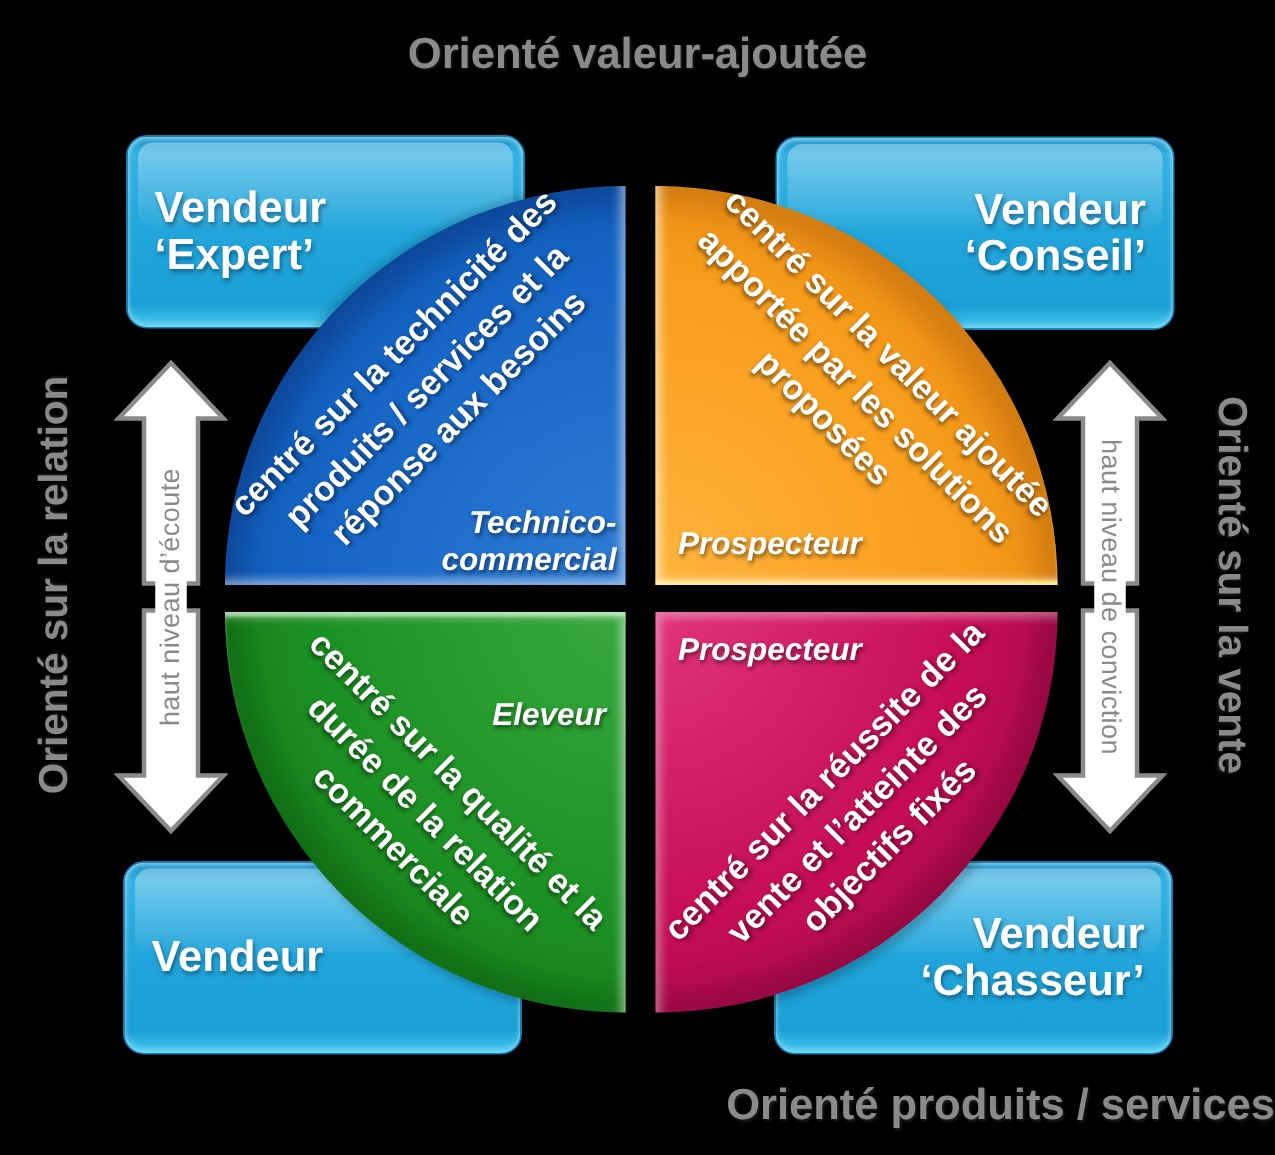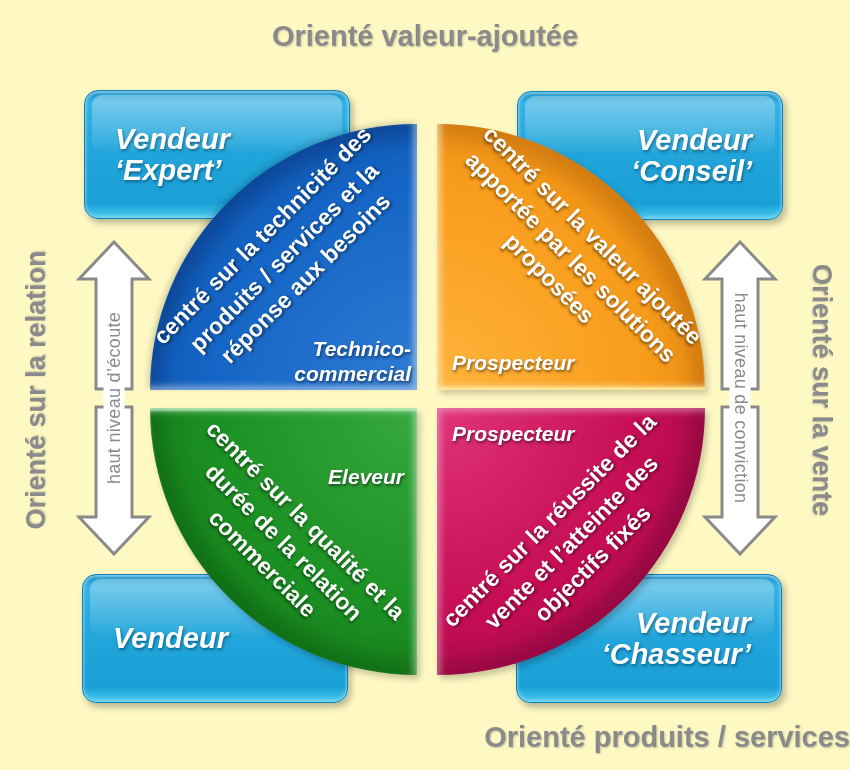--- a/index.html
+++ b/index.html
@@ -1,17 +1,17 @@
 <!DOCTYPE html>
 <html style="--blue: #1565c6; --orange: #f89c1b; --green: #1b9022; --magenta: #c50d55; --box: #1a9fd6; --gray: #8a8a8a;"><head>
 <meta charset="utf-8">
 <style>
   html,body{margin:0;padding:0;background:#fff;}
   .stage{
-    position:relative;width:850px;height:770px;background:#fef9c3;
+    position:relative;width:850px;height:770px;background:#000000;
     font-family:"Liberation Sans",sans-serif;overflow:hidden;
   }
   
   .axis-title{
     position:absolute;font-weight:bold;color:var(--gray,#8a8a8a);
     text-shadow:1px 1px 2px rgba(90,90,90,.35);white-space:nowrap;
   }
   .title-top{left:0;width:100%;text-align:center;top:20px;font-size:29px;}
   .title-bottom{left:0;width:100%;text-align:right;top:721px;font-size:29px;}
   .title-left{left:36px;top:390px;transform:translate(-50%,-50%) rotate(-90deg);font-size:27px;}
@@ -33,21 +33,21 @@
   
   .cbox{
     position:absolute;width:264px;height:127px;border-radius:14px;
     background:linear-gradient(180deg,#0f8ec7 0%,#36b2e3 9%,#22a6db 45%,var(--box,#1a9fd6) 88%,#45c9ef 100%);
     border:1px solid #0b84bb;
     box-shadow:3px 4px 7px rgba(0,0,0,.28), inset 0 2px 3px rgba(255,255,255,.5), inset 0 -2px 4px rgba(255,255,255,.35);
     color:#fff;font-weight:bold;font-size:29px;line-height:1.06;
     text-shadow:1px 2px 3px rgba(0,40,70,.5);
     display:flex;flex-direction:column;justify-content:center;
   }
-  .cbox .l{padding:0 30px;position:relative;z-index:2;font-style:italic;}
+  .cbox .l{padding:0 18px;position:relative;z-index:2;}
   .cbox.rightalign{text-align:right;}
   .cbox::after{
     content:"";position:absolute;left:7px;right:7px;top:4px;height:44%;
     border-radius:10px;background:linear-gradient(180deg,rgba(255,255,255,.34),rgba(255,255,255,.04));
     pointer-events:none;
   }
   .box-expert{left:84px;top:90px;}
   .box-conseil{left:517px;top:91px;}
   .box-relationnel{left:82px;top:574px;}
   .box-chasseur{left:516px;top:574px;}

